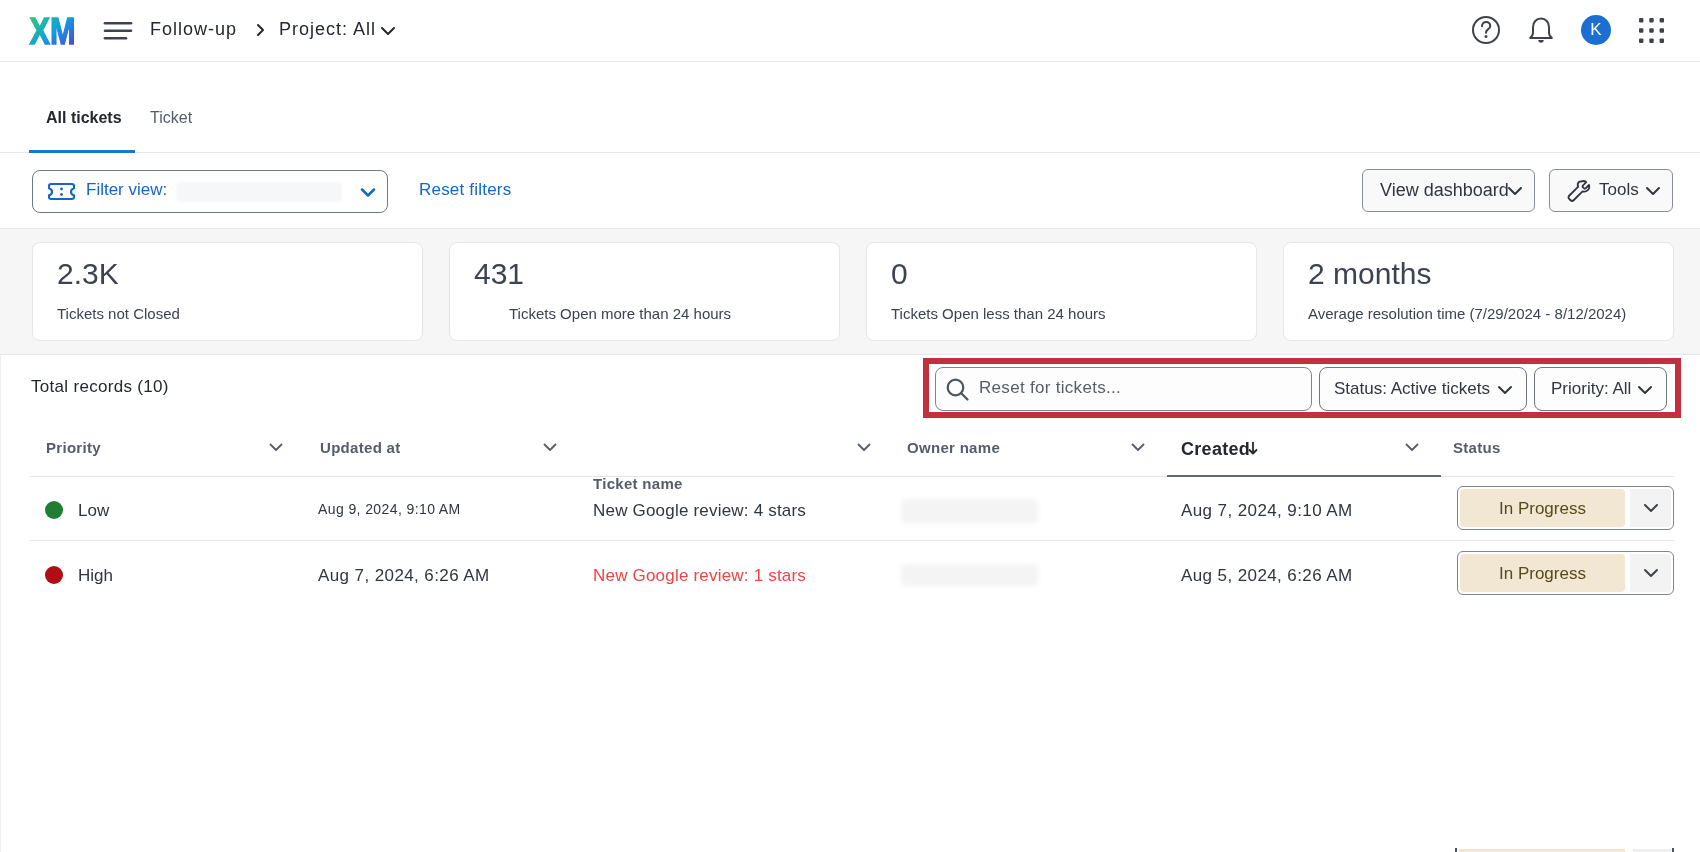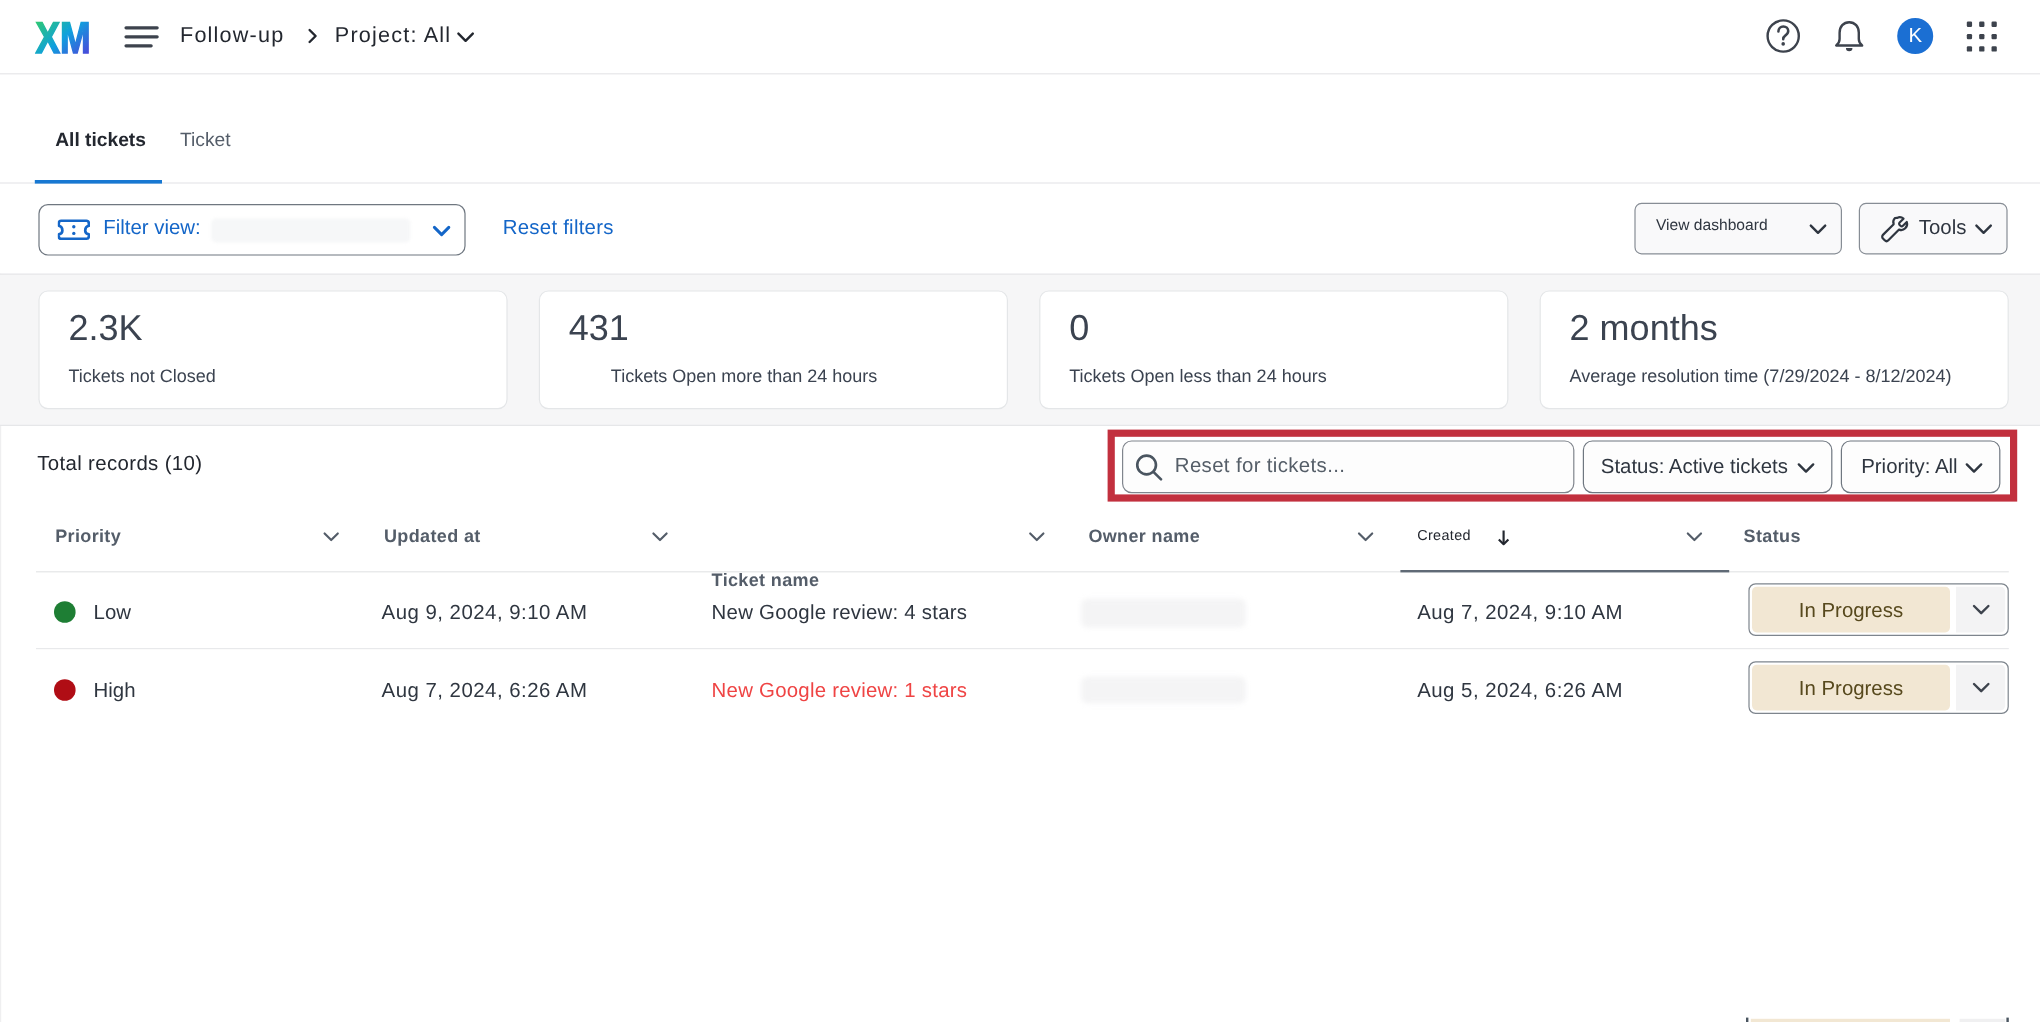--- a/index.html
+++ b/index.html
@@ -78,21 +78,21 @@
     <circle cx="13.5" cy="13.5" r="1.4" fill="#1466c8"></circle>
   </svg>
   <div class="abs txt" style="left:86px;top:180px;font-size:17px;color:#1466c8;">Filter view:</div>
   <div class="abs" style="left:176px;top:182px;width:166px;height:20px;background:#f6f7f8;border-radius:4px;filter:blur(1.5px);"></div>
   <svg class="abs" style="left:359px;top:186px;" width="18" height="13" viewBox="0 0 18 13">
     <polyline points="3,3.5 9,9.5 15,3.5" fill="none" stroke="#1466c8" stroke-width="2.5" stroke-linecap="round" stroke-linejoin="round"></polyline>
   </svg>
   <div class="abs txt" style="left:419px;top:180px;font-size:17px;letter-spacing:0.2px;color:#1466c8;">Reset filters</div>
 
   <div class="abs" style="left:1362px;top:169px;width:173px;height:43px;border:1px solid #878d95;border-radius:6px;background:#f9f9fa;"></div>
-  <div class="abs txt" style="left:1380px;top:180px;font-size:13px;color:#2f3640;">View dashboard</div>
+  <div class="abs txt" style="left:1380px;top:180px;font-size:18px;color:#2f3640;">View dashboard</div>
   <svg class="abs" style="left:1506px;top:185px;" width="18" height="12" viewBox="0 0 18 12">
     <polyline points="3,3 9,9 15,3" fill="none" stroke="#2f3640" stroke-width="2" stroke-linecap="round" stroke-linejoin="round"></polyline>
   </svg>
   <div class="abs" style="left:1549px;top:169px;width:124px;height:43px;border:1px solid #878d95;border-radius:6px;background:#f9f9fa;"></div>
   <svg class="abs" style="left:1566px;top:179px;" width="25" height="25" viewBox="0 0 25 25">
     <path d="M16.2 2.8 C18.2 1.9 20.5 2.2 22 3.5 L18.5 7 C17.9 7.6 17.9 8.6 18.5 9.2 L19.3 10 C19.9 10.6 20.9 10.6 21.5 10 L25 6.5 C25.6 8.4 25.2 10.6 23.6 12.2 C22.1 13.7 19.9 14.1 18 13.4 L8.3 23.1 C7.4 24 5.9 24 5 23.1 L3.4 21.5 C2.5 20.6 2.5 19.1 3.4 18.2 L13.1 8.5 C12.4 6.6 12.8 4.4 14.3 2.9 Z" fill="none" stroke="#2f3640" stroke-width="2" stroke-linejoin="round" transform="scale(0.92)"></path>
   </svg>
   <div class="abs txt" style="left:1599px;top:180px;font-size:17px;color:#2f3640;">Tools</div>
   <svg class="abs" style="left:1644px;top:185px;" width="18" height="12" viewBox="0 0 18 12">
     <polyline points="3,3 9,9 15,3" fill="none" stroke="#2f3640" stroke-width="2" stroke-linecap="round" stroke-linejoin="round"></polyline>
@@ -133,21 +133,21 @@
   <div class="abs" style="left:1534px;top:367px;width:133px;height:44px;border:1px solid #6f7780;border-radius:8px;background:#fdfdfd;"></div>
   <div class="abs txt" style="left:1551px;top:379px;font-size:17px;color:#2f3640;">Priority: All</div>
   <svg class="abs" style="left:1636px;top:384px;" width="18" height="12" viewBox="0 0 18 12">
     <polyline points="3,3 9,9 15,3" fill="none" stroke="#2f3640" stroke-width="2" stroke-linecap="round" stroke-linejoin="round"></polyline>
   </svg>
 
   <div class="abs txt" style="left:46px;top:439px;font-size:15px;font-weight:bold;letter-spacing:0.3px;color:#545d69;">Priority</div>
   <div class="abs txt" style="left:320px;top:439px;font-size:15px;font-weight:bold;letter-spacing:0.3px;color:#545d69;">Updated at</div>
   <div class="abs txt" style="left:593px;top:439px;font-size:15px;font-weight:bold;letter-spacing:0.3px;color:#545d69;margin-top:36px;">Ticket name</div>
   <div class="abs txt" style="left:907px;top:439px;font-size:15px;font-weight:bold;letter-spacing:0.3px;color:#545d69;">Owner name</div>
-  <div class="abs txt" style="left:1181px;top:439px;font-size:12px;font-weight:normal;letter-spacing:0.3px;color:#23272f;">Created</div>
+  <div class="abs txt" style="left:1181px;top:439px;font-size:18px;font-weight:bold;letter-spacing:0.3px;color:#23272f;">Created</div>
   <svg class="abs" style="left:1246px;top:440px;" width="14" height="16" viewBox="0 0 14 16">
     <line x1="7" y1="2" x2="7" y2="13" stroke="#23272f" stroke-width="1.8"></line>
     <polyline points="3,9.5 7,13.5 11,9.5" fill="none" stroke="#23272f" stroke-width="1.8" stroke-linejoin="round"></polyline>
   </svg>
   <div class="abs txt" style="left:1453px;top:439px;font-size:15px;font-weight:bold;letter-spacing:0.3px;color:#545d69;">Status</div>
 
   <svg class="abs" style="left:268px;top:442px;" width="16" height="11" viewBox="0 0 16 11">
       <polyline points="2.5,2.5 8,8 13.5,2.5" fill="none" stroke="#545d69" stroke-width="1.8" stroke-linecap="round" stroke-linejoin="round"></polyline>
     </svg>
   <svg class="abs" style="left:542px;top:442px;" width="16" height="11" viewBox="0 0 16 11">
@@ -161,21 +161,21 @@
     </svg>
   <svg class="abs" style="left:1404px;top:442px;" width="16" height="11" viewBox="0 0 16 11">
       <polyline points="2.5,2.5 8,8 13.5,2.5" fill="none" stroke="#545d69" stroke-width="1.8" stroke-linecap="round" stroke-linejoin="round"></polyline>
     </svg>
 
   <div class="abs" style="left:30px;top:476px;width:1644px;height:1px;background:#e4e5e7;"></div>
   <div class="abs" style="left:1167px;top:475px;width:274px;height:2px;background:#606a76;"></div>
 
   <div class="abs" style="left:45px;top:501px;width:18px;height:18px;border-radius:50%;background:#1e7e34;"></div>
   <div class="abs txt" style="left:78px;top:501px;font-size:17px;color:#2f3640;">Low</div>
-  <div class="abs txt" style="left:318px;top:501px;font-size:17px;letter-spacing:0.4px;color:#2f3640;">Aug 9, 2024, 9:10 AM</div>
+  <div class="abs txt" style="left:318px;top:501px;font-size:14px;letter-spacing:0.4px;color:#2f3640;">Aug 9, 2024, 9:10 AM</div>
   <div class="abs txt" style="left:593px;top:501px;font-size:17px;letter-spacing:0.2px;color:#2f3640;">New Google review: 4 stars</div>
   <div class="abs" style="left:901px;top:499px;width:137px;height:24px;background:#f4f4f5;border-radius:5px;filter:blur(2px);"></div>
   <div class="abs txt" style="left:1181px;top:501px;font-size:17px;letter-spacing:0.4px;color:#2f3640;">Aug 7, 2024, 9:10 AM</div>
 
   <div class="abs" style="left:1457px;top:486px;width:217px;height:44px;border:1px solid #7e858d;border-radius:6px;background:#fff;"></div>
   <div class="abs" style="left:1460px;top:489px;width:165px;height:38px;background:#f2e7d3;border-radius:4px;"></div>
   <div class="abs txt" style="left:1499px;top:499px;font-size:17px;color:#57491d;">In Progress</div>
   <div class="abs" style="left:1630px;top:489px;width:41px;height:38px;background:#f3f3f4;border-radius:0 4px 4px 0;"></div>
   <svg class="abs" style="left:1642px;top:502px;" width="18" height="12" viewBox="0 0 18 12">
     <polyline points="3,3 9,9 15,3" fill="none" stroke="#3d434d" stroke-width="2" stroke-linecap="round" stroke-linejoin="round"></polyline>

